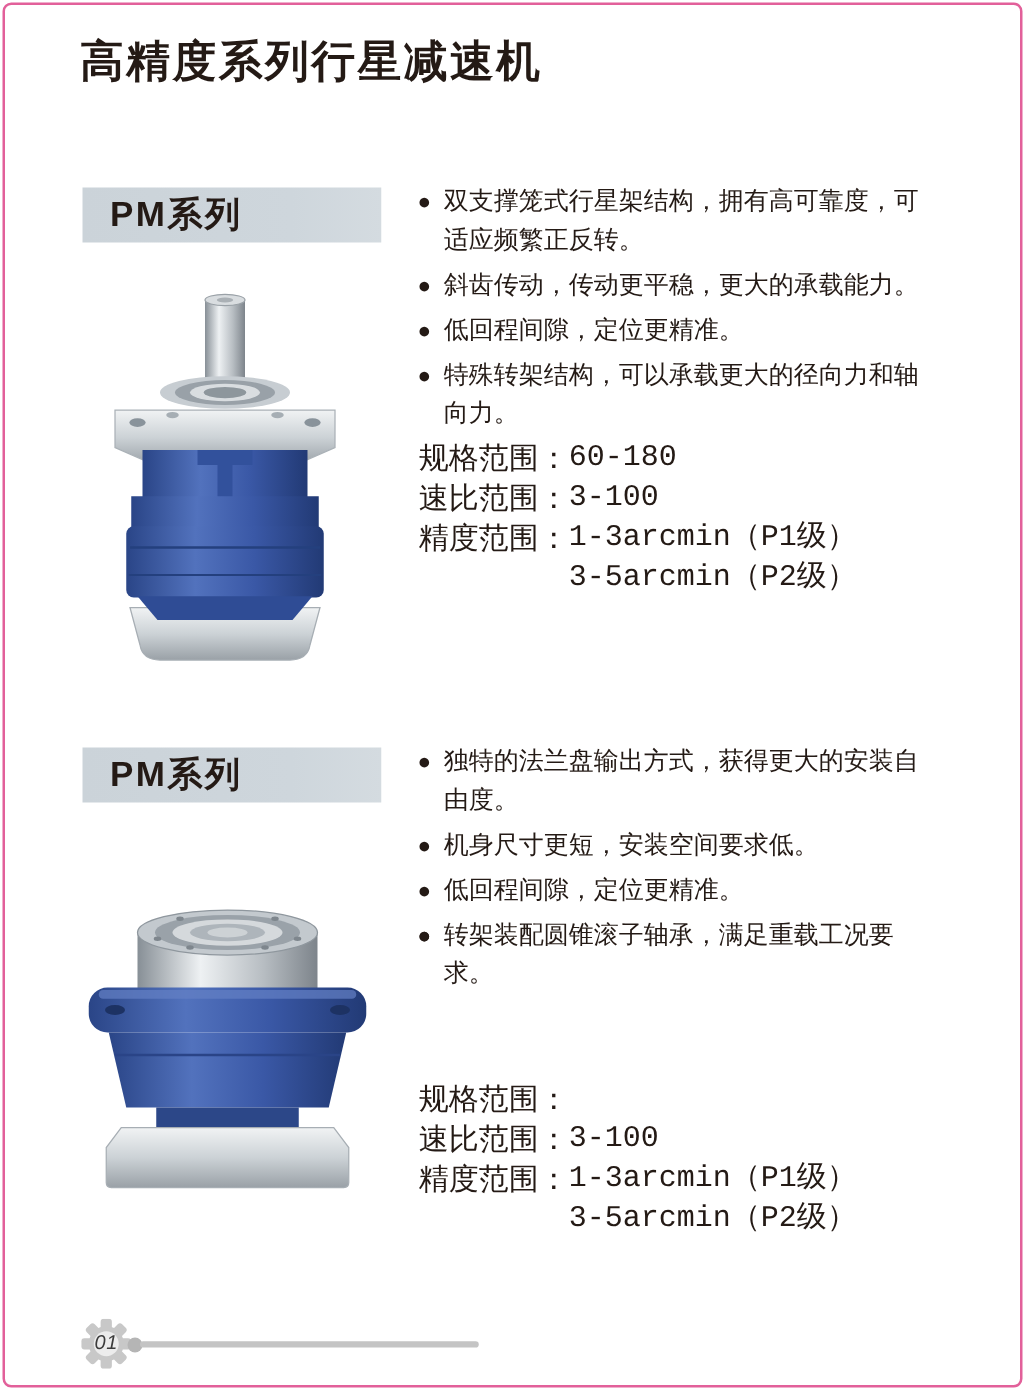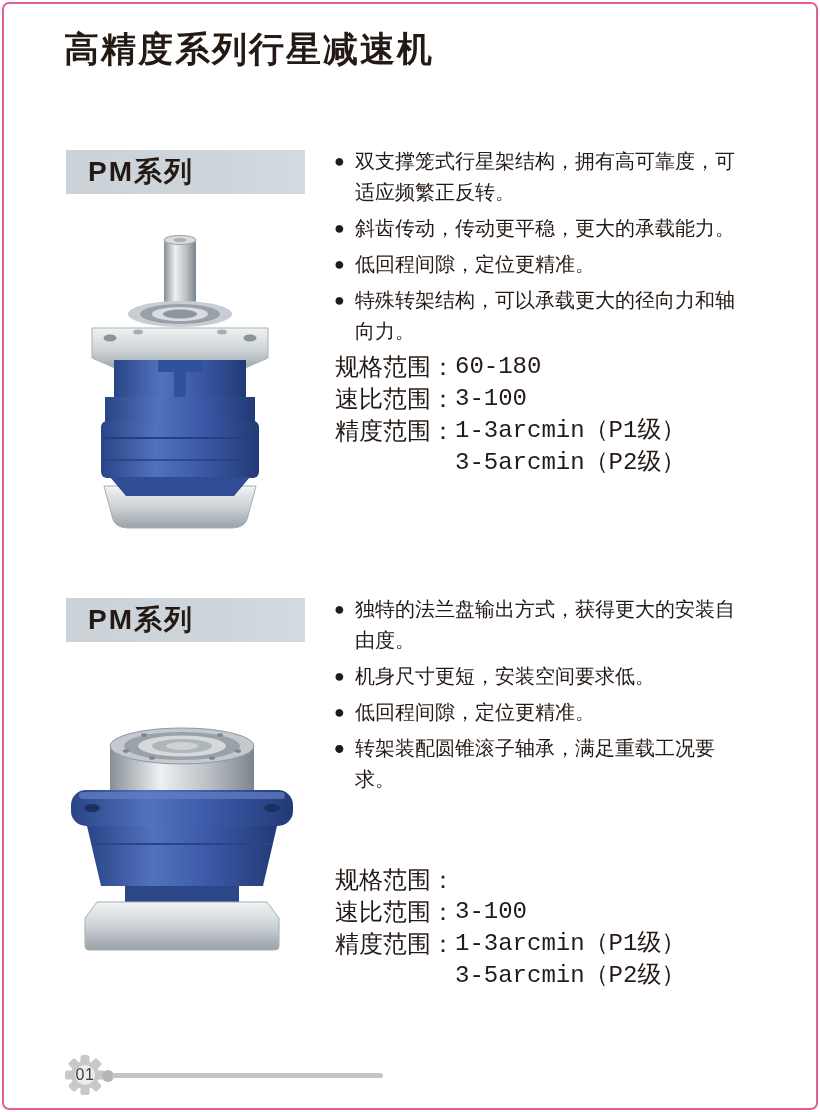--- a/index.html
+++ b/index.html
@@ -45,21 +45,21 @@
   .spec-lines { flex:1;font-family:Liberation Mono, monospace; }
 
   .product { position:absolute; }
   #pm-image { left:88px; top:234px; width:184px; height:298px; }
   #pg-image { left:65px; top:720px; width:234px; height:232px; }
 
   .footer-gear { position:absolute; left:65px; top:1055px; width:40px; height:40px; }
   .page-num {
     position:absolute; left:65px; top:1055px; width:40px; height:40px;
     display:flex; align-items:center; justify-content:center;
-    font-size:16px; color:#3c3c3c; letter-spacing:0.5px;
+    font-size:16px; color:#3c3c3c; letter-spacing:0.5px;font-style:italic;
   }
   .footer-dot {
     position:absolute; left:102px; top:1070px; width:12px; height:12px;
     border-radius:50%; background:#b5b5b5;
   }
   .footer-line {
     position:absolute; left:112px; top:1073px; width:271px; height:5px;
     border-radius:3px; background:#c4c4c4;
   }
 </style>

